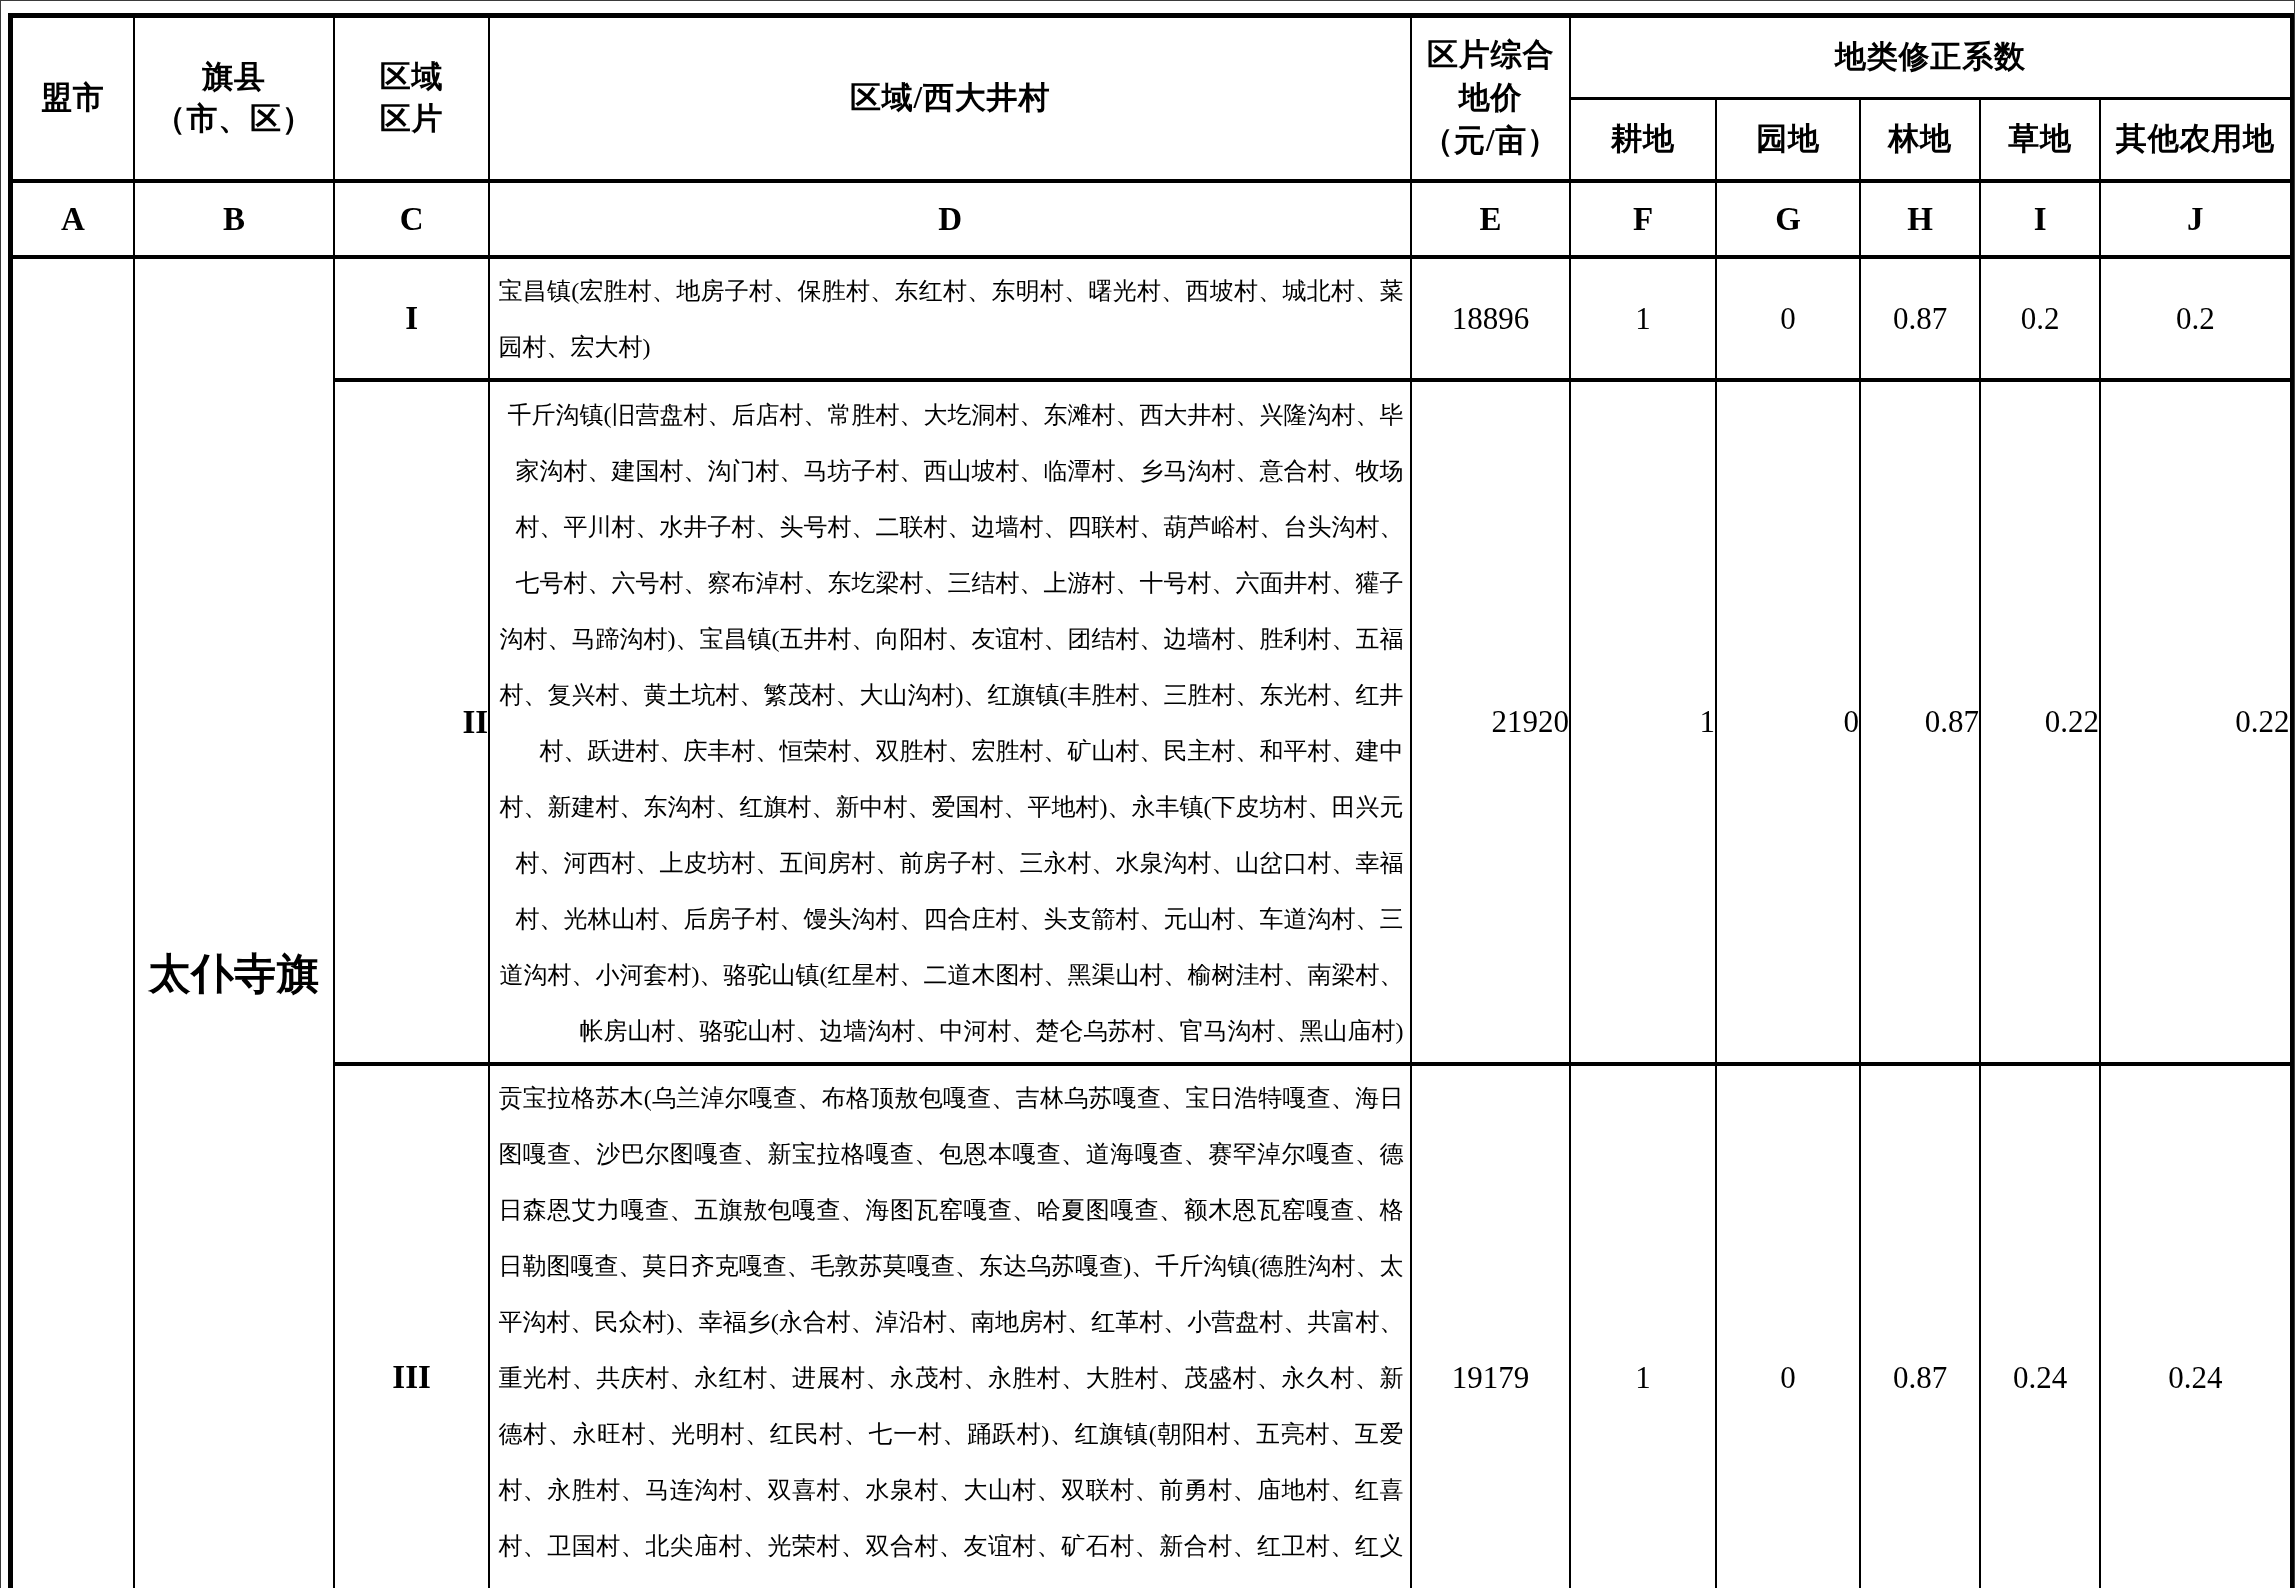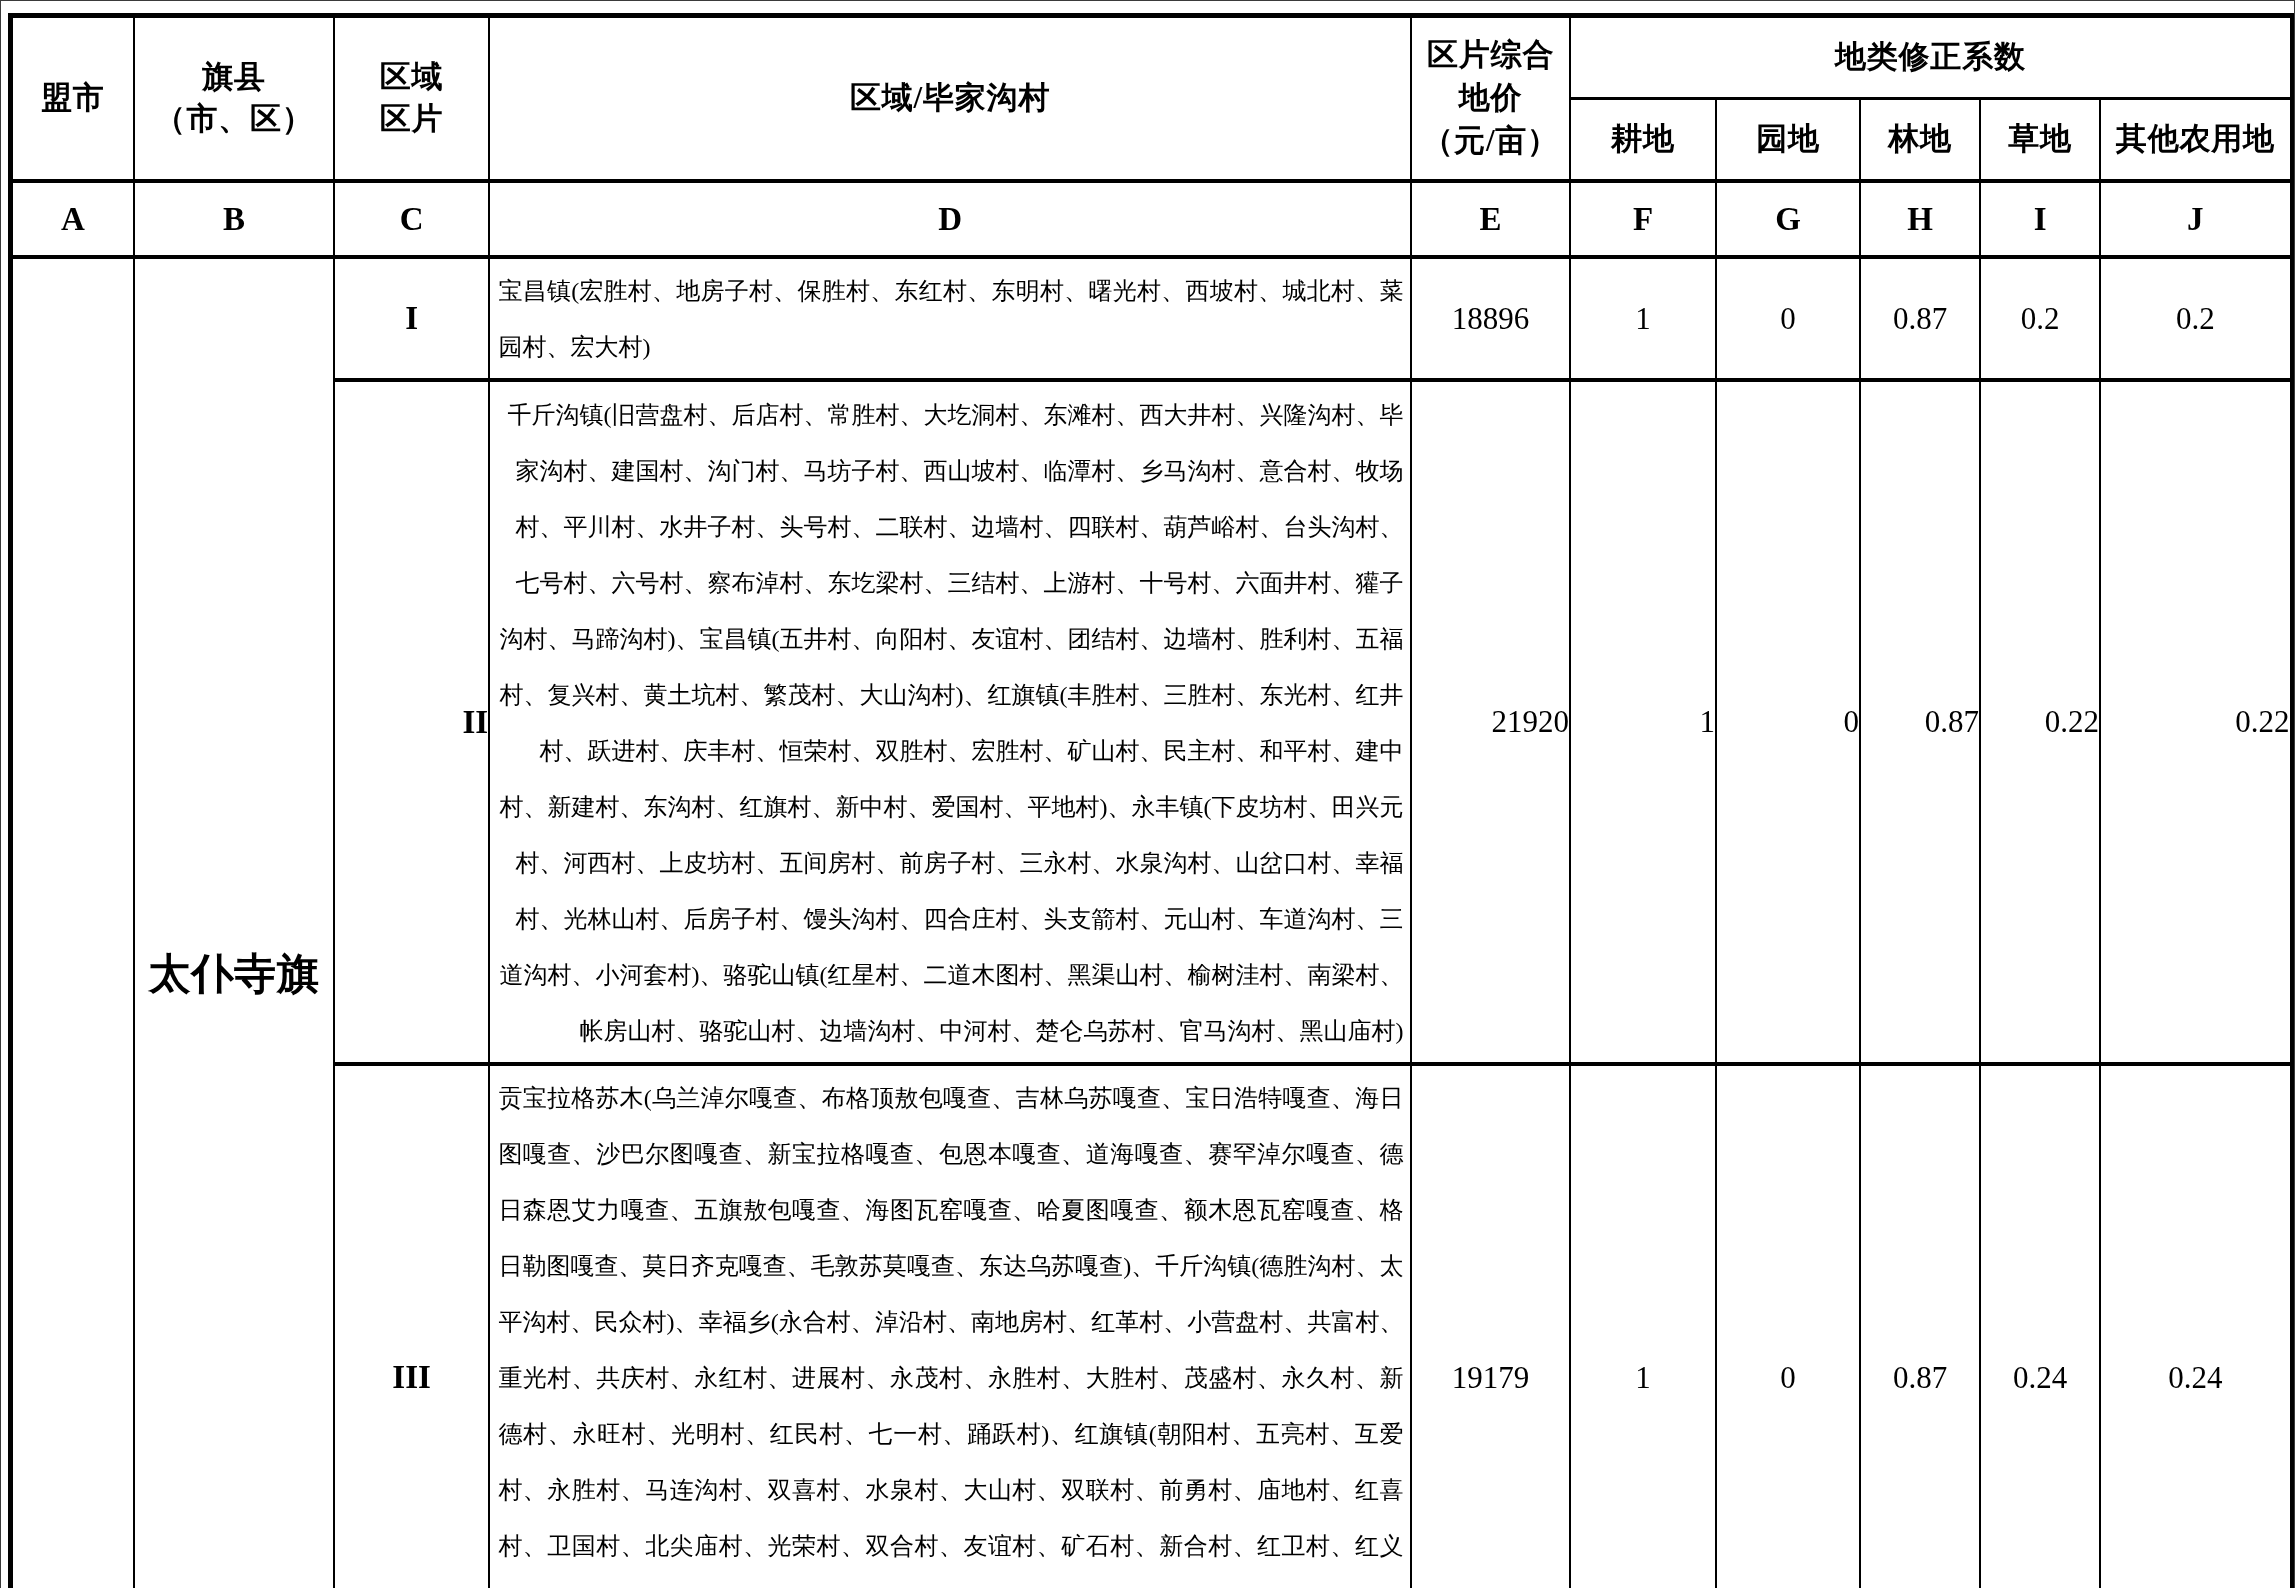--- a/index.html
+++ b/index.html
@@ -97,21 +97,21 @@
         <col class="cJ">
     </colgroup>
 
     <tbody>
         <tr class="h-top">
       <td class="hd" rowspan="2">盟市</td>
       <td class="hd" rowspan="2">旗县
 （市、区）</td>
       <td class="hd" rowspan="2">区域
 区片</td>
-      <td class="hd" rowspan="2">区域/毕家沟村</td>
+      <td class="hd" rowspan="2">区域/西大井村</td>
       <td class="hd" rowspan="2">区片综合
 地价
 （元/亩）</td>
       <td class="hd coeff-group" colspan="5">地类修正系数</td>
     </tr>
 
     <tr class="h-sub">
       <td class="hd">耕地</td>
       <td class="hd">园地</td>
       <td class="hd">林地</td>

